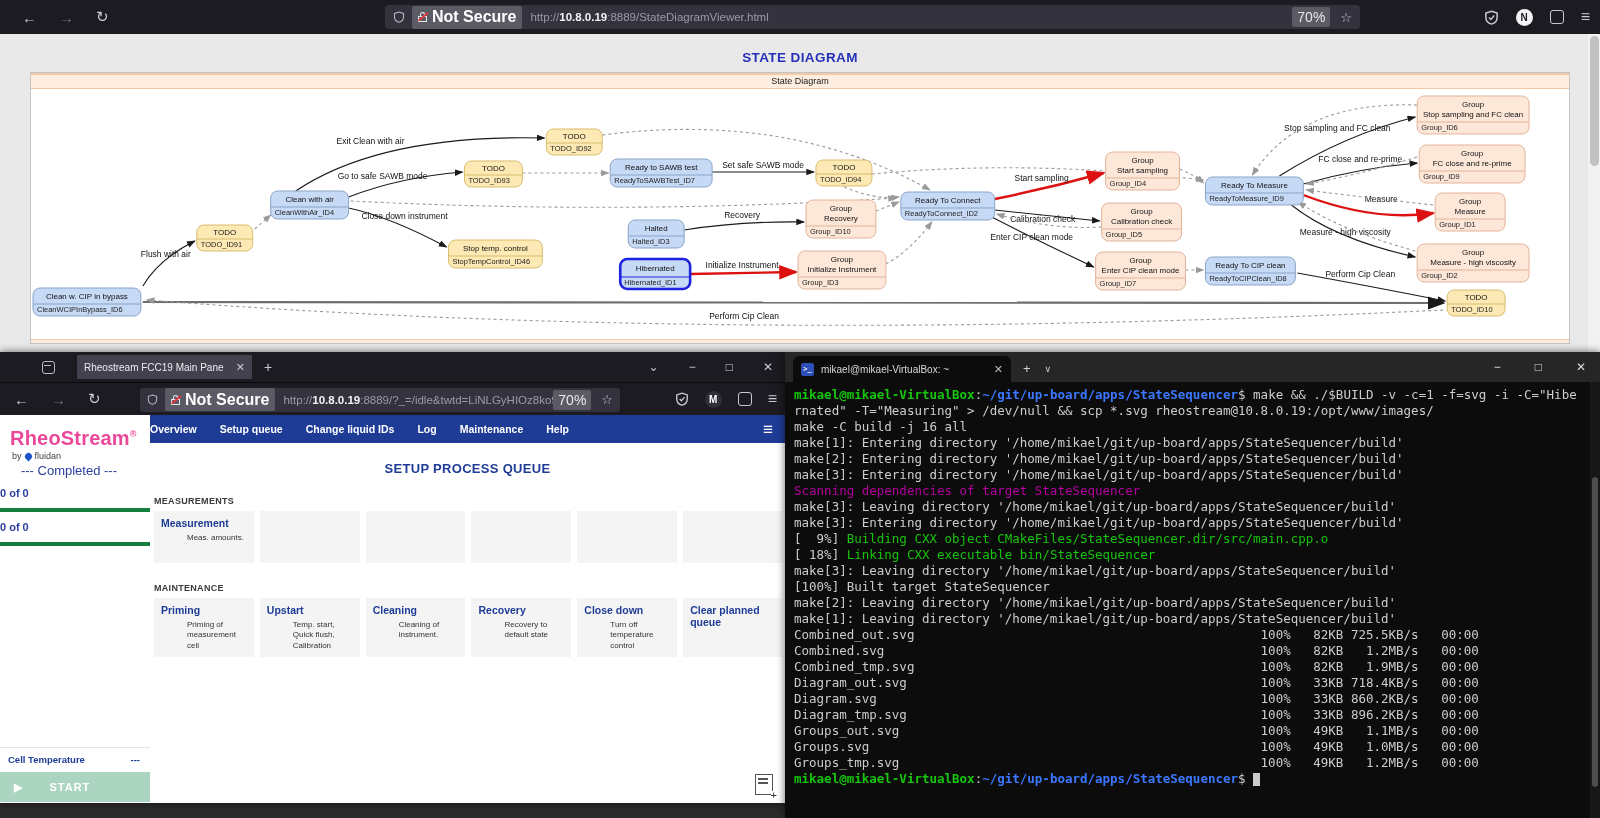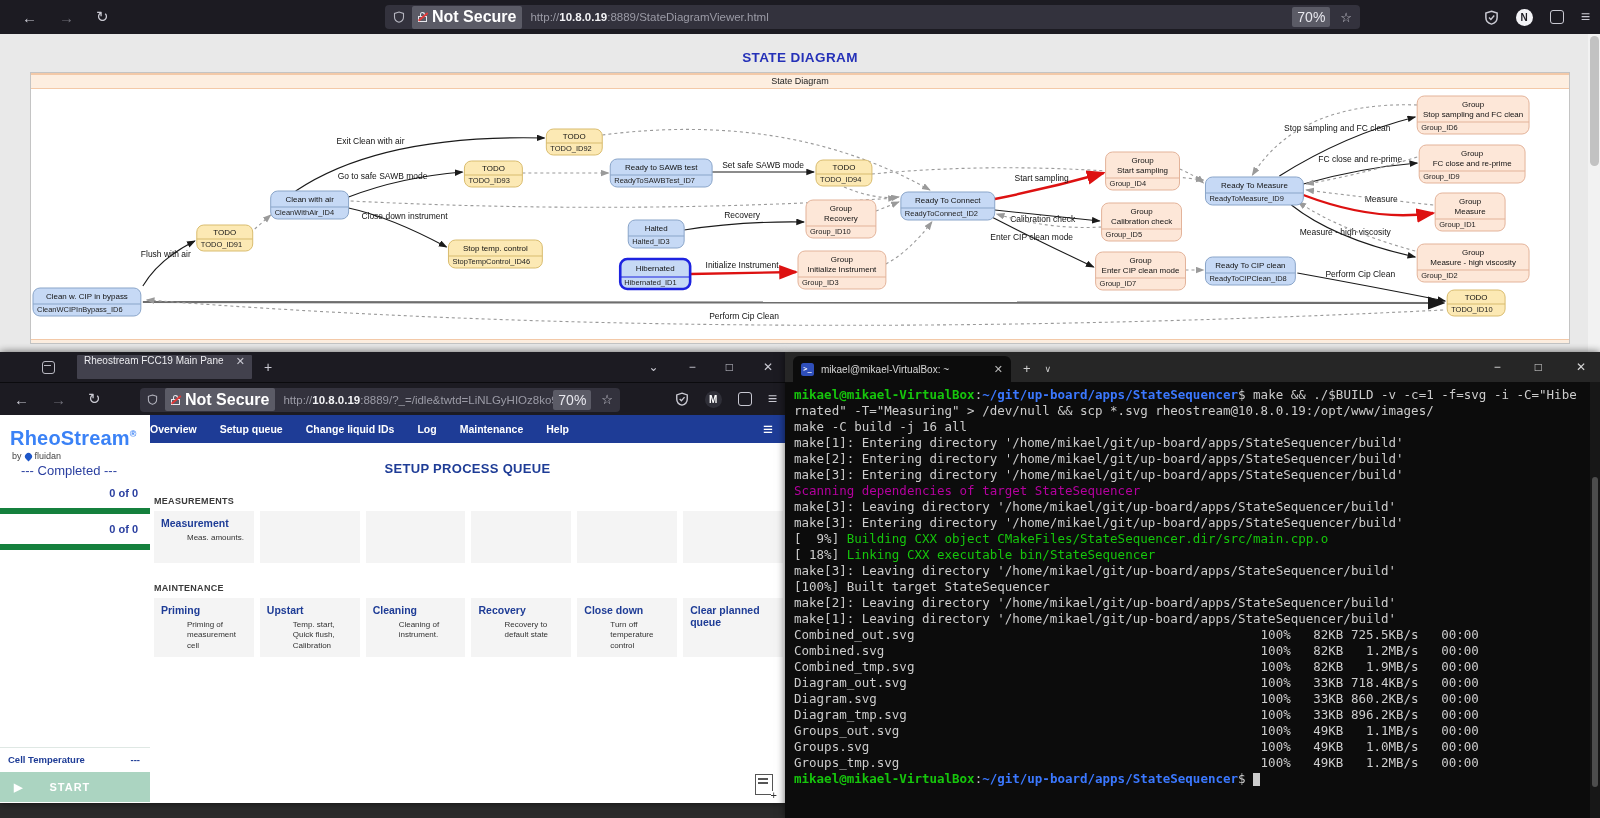--- a/index.html
+++ b/index.html
@@ -33,38 +33,38 @@
   .diagram-box { position:absolute; left:30px; top:38px; width:1540px; height:272px; background:#fff; border:1px solid #c4c4c4; }
   .diagram-header { height:16px; background:#fdeee0; border-top:2px solid #f3c9a8; border-bottom:1px solid #f3c9a8; text-align:center; font-size:9px; color:#222; line-height:13px; }
   .diagram-footer { position:absolute; left:0; bottom:0; width:100%; height:4px; background:#fdeee0; border-top:1px solid #f3c9a8; }
   .diagram-svg { position:absolute; left:0; top:16px; width:100%; height:252px; }
 
   
   .ff { position:absolute; left:0; top:352px; width:785px; height:451px; background:#fff; box-shadow:0 0 8px rgba(0,0,0,.6); }
   .ff-titlebar { height:30px; background:#1c1b22; display:flex; align-items:center; position:relative; }
   .ff-view-icon { width:13px; height:13px; border:1.5px solid #b9b9c2; border-radius:3px; margin-left:42px; position:relative; }
   .ff-view-icon:after { content:''; position:absolute; left:1px; top:3px; width:7px; height:1.5px; background:#b9b9c2; }
-  .ff-tab { margin-left:22px; width:175px; height:24px; background:#42414d; border-radius:1px; color:#ececf0; font-size:10px; display:flex; padding:0 7px; gap:7px; }
+  .ff-tab { margin-left:22px; width:175px; height:24px; background:#42414d; border-radius:1px; color:#ececf0; font-size:10px; display:flex; align-items:center; padding:0 7px; gap:7px; }
   .ff-tab .t { flex:1; white-space:nowrap; overflow:hidden; }
   .ff-tab .x { color:#c9c9d2; font-size:11px; }
   .ff-newtab { color:#c9c9d2; font-size:14px; margin-left:12px; }
   .ff-tb-right { position:absolute; right:12px; display:flex; gap:30px; color:#c9c9d2; font-size:12px; align-items:center; }
   .ff-navbar { height:33px; background:#1c1b22; display:flex; align-items:center; border-top:1px solid #0b0b0e; position:relative; }
   .ff-url { position:absolute; left:140px; top:4.5px; width:480px; height:24px; background:#33323d; border-radius:4px; display:flex; align-items:center; padding:0 7px; }
   .ff-right-icons { position:absolute; right:8px; display:flex; gap:16px; align-items:center; }
 
   
   .rs-page { position:absolute; left:0; top:63px; right:0; bottom:0; background:#fff; overflow:hidden; }
   .rs-sidebar { position:absolute; left:0; top:0; width:150px; bottom:0; background:#fff; }
-  .rs-logo { color:#3b82f6; font-size:20px; font-weight:bold; padding:12px 0 0 10px; letter-spacing:.2px; }
+  .rs-logo { color:#ec4899; font-size:20px; font-weight:bold; padding:12px 0 0 10px; letter-spacing:.2px; }
   .rs-logo sup { font-size:9px; }
   .rs-byline { font-size:9px; color:#444; padding-left:12px; margin-top:1px; display:flex; align-items:center; gap:3px; }
   .drop { width:7px; height:7px; background:#1d56c8; border-radius:50% 50% 50% 0; transform:rotate(-45deg); display:inline-block; }
   .rs-completed { margin-top:2px; text-align:center; padding-right:12px; color:#2a3fa0; font-size:13px; }
-  .rs-count { text-align:right; padding:9px 12px 9px 0; color:#2a3fa0; font-size:11px; font-weight:bold; border-bottom:6px solid #15803d; }
+  .rs-count { text-align:left; padding:9px 12px 9px 0; color:#2a3fa0; font-size:11px; font-weight:bold; border-bottom:4px solid #15803d; }
   .rs-count:first-of-type { margin-top:4px; }
   .rs-celltemp { position:absolute; left:0; bottom:34px; width:150px; border-top:1px solid #dfe8e4; padding:6px 10px 4px 8px; display:flex; justify-content:space-between; color:#1e3c96; font-size:9.5px; font-weight:bold; }
   .rs-start { position:absolute; left:0; bottom:1px; width:150px; height:30px; background:#abd4c1; color:#fff; font-weight:bold; font-size:11px; letter-spacing:1px; display:flex; align-items:center; cursor:pointer; }
   .rs-start .tri { color:#fff; font-size:11px; margin:0 26px 0 14px; }
   .rs-main { position:absolute; left:150px; top:0; right:0; bottom:0; background:#fff; }
   .rs-nav { height:28px; background:#1e3c96; display:flex; align-items:center; gap:23px; position:relative; }
   .rs-nav-item { color:#fff; font-size:10.5px; font-weight:bold; cursor:pointer; white-space:nowrap; }
   .rs-nav-burger { position:absolute; right:12px; color:#fff; font-size:17px; cursor:pointer; }
   .rs-content { padding:0 2px; }
   .rs-title { text-align:center; margin-top:18px; color:#1e3c96; font-size:13px; font-weight:bold; letter-spacing:.3px; }

